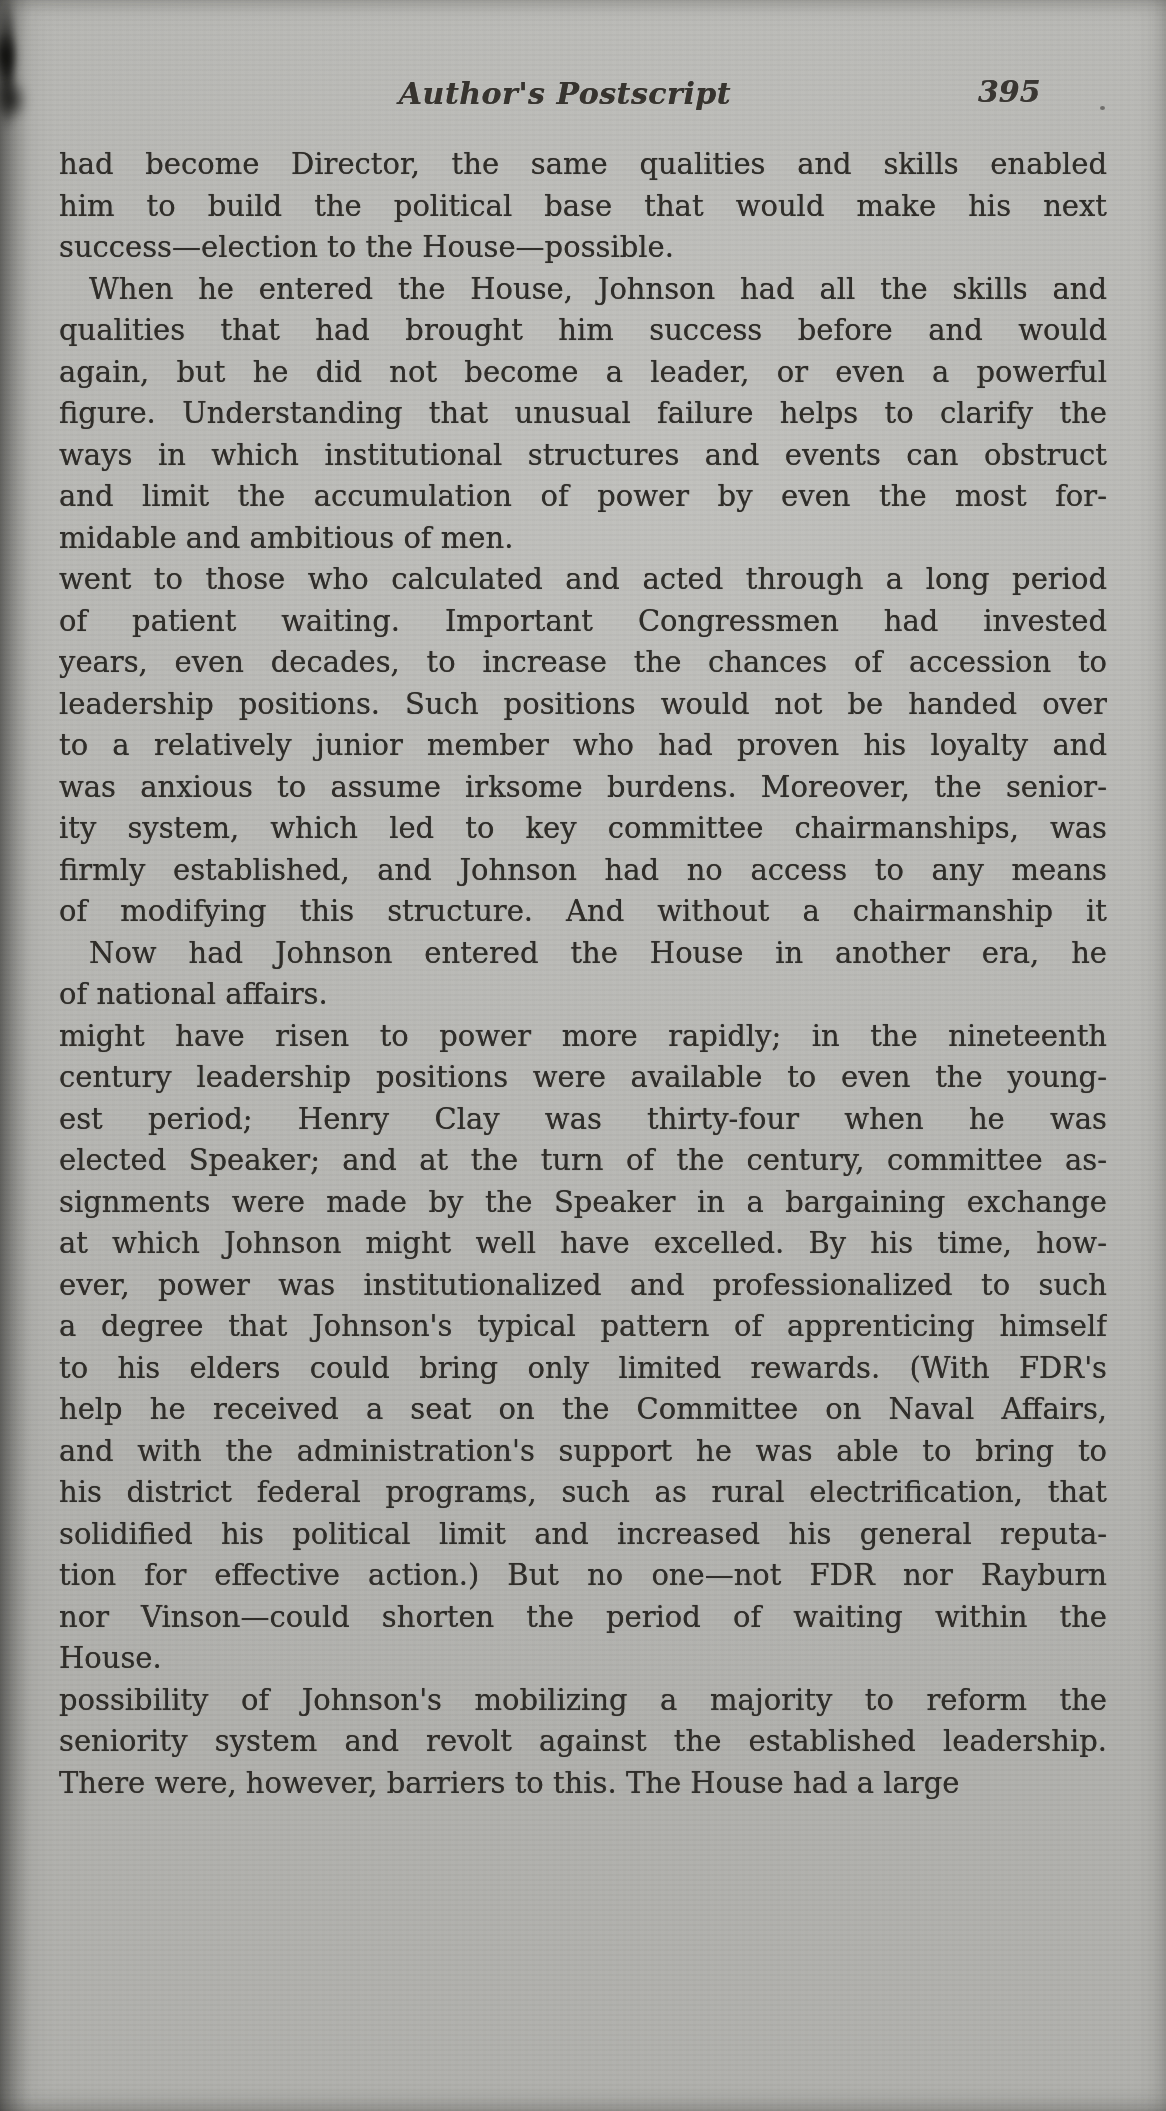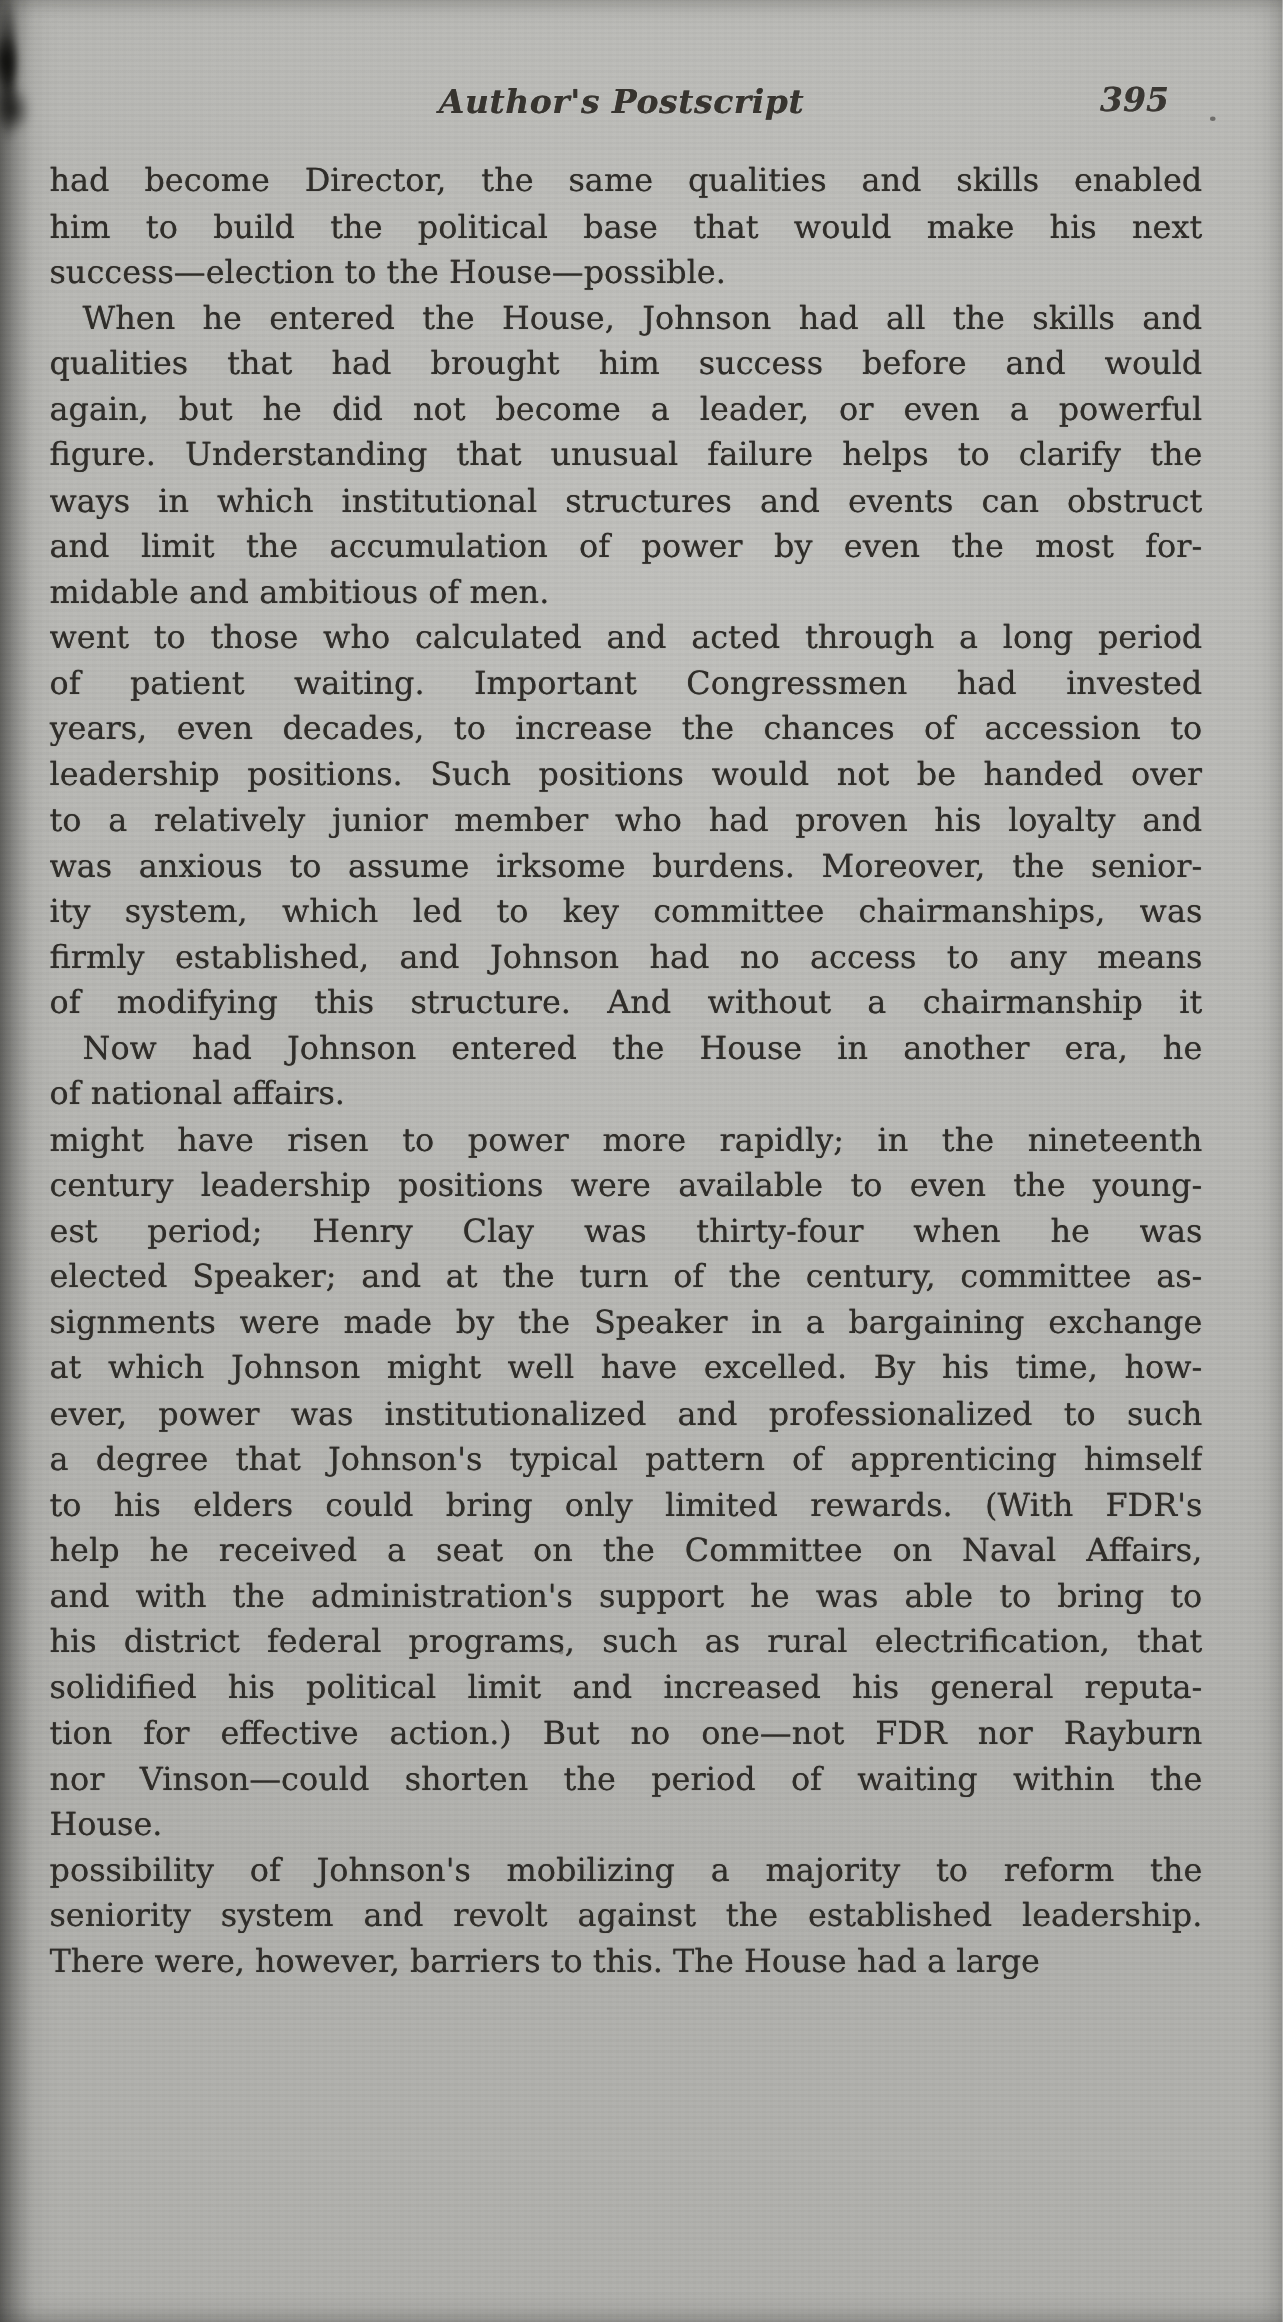--- a/index.html
+++ b/index.html
@@ -67,30 +67,30 @@
     transform: translateX(-18px);
     font-style: italic;
     font-weight: 700;
     font-size: 30px;
     letter-spacing: 0.5px;
     color: #37342f;
     text-shadow: 0 0 0.6px rgba(45,42,38,0.65);
   }
   .page-number {
     position: absolute;
-    top: 74px; left: 1000px;
+    top: 74px; left: 978px;
     font-style: italic;
     font-weight: 700;
     font-size: 30px;
     color: #3a3733;
     text-shadow: 0 0 0.6px rgba(45,42,38,0.6);
   }
   .page-body {
     position: absolute;
-    top: 144px; left: 45px;
+    top: 144px; left: 59px;
     width: 1048px;
     color: #2f2d29;
     font-size: 29px;
     text-shadow: 0 0 0.7px rgba(40,38,34,0.75);
   }
   .line {
     height: 41.5px;
     line-height: 41.5px;
     text-align: justify;
     text-align-last: justify;

